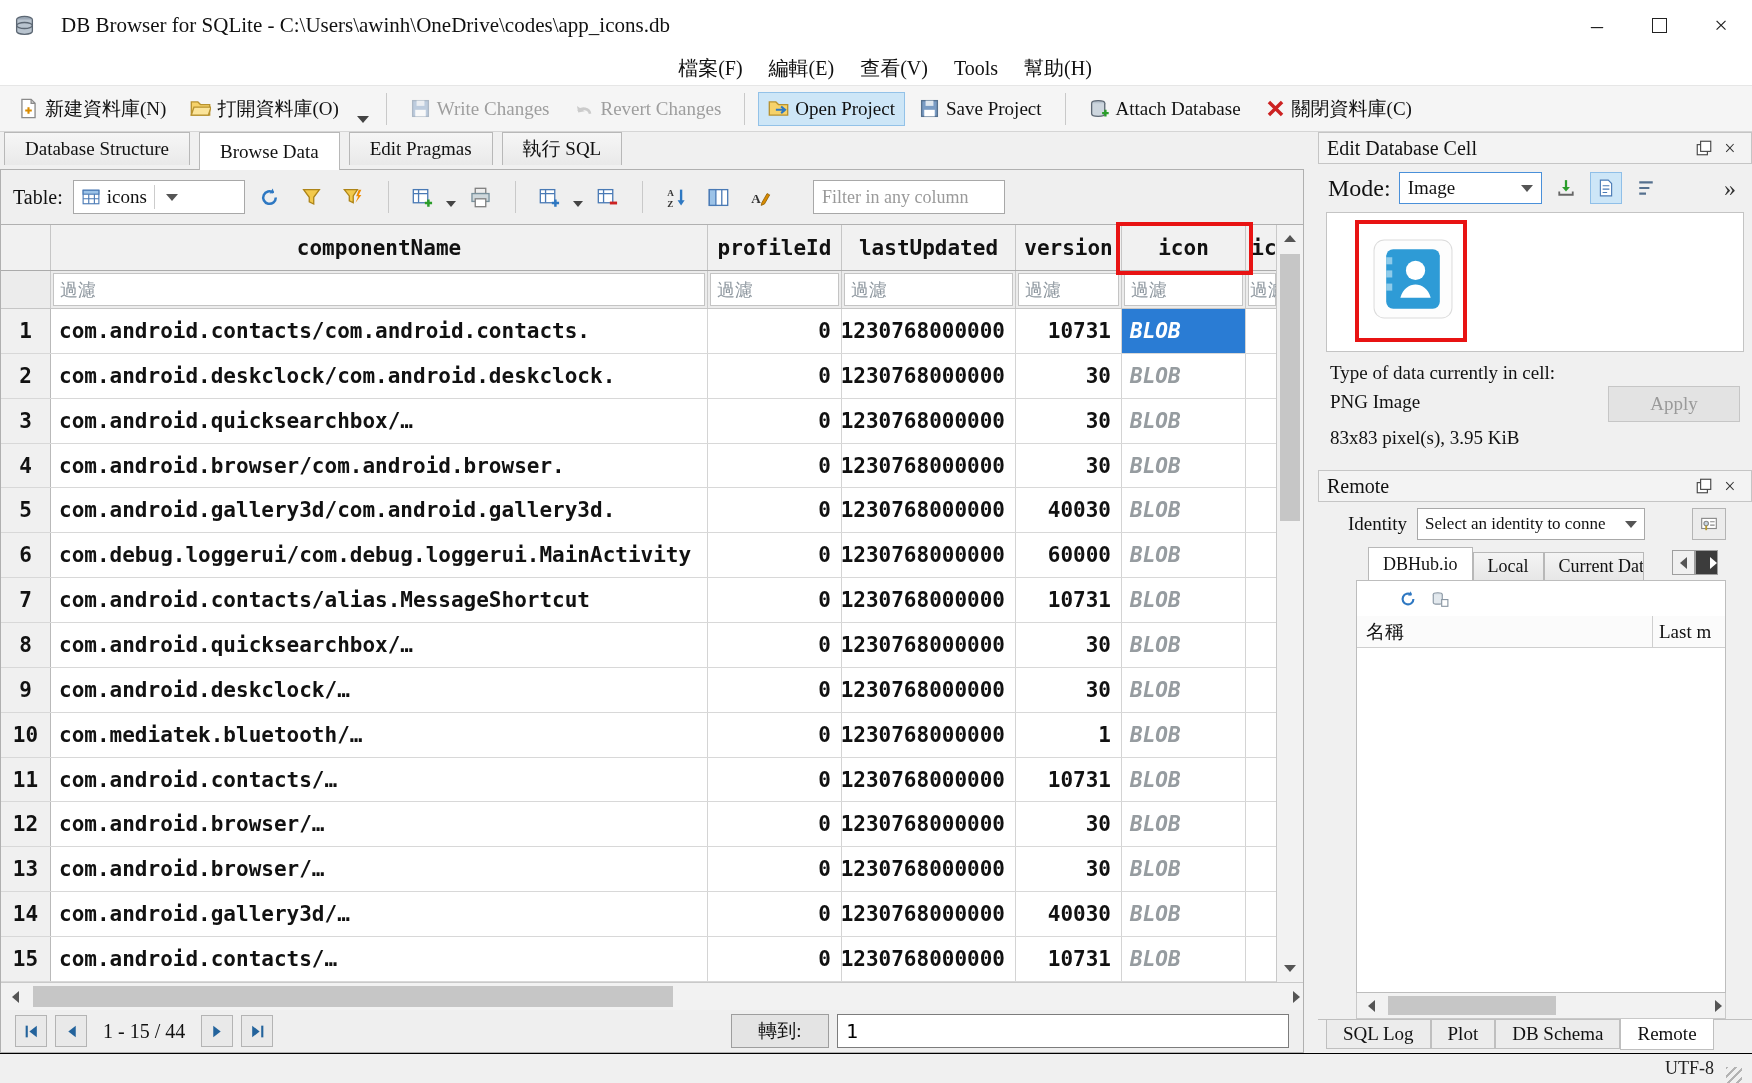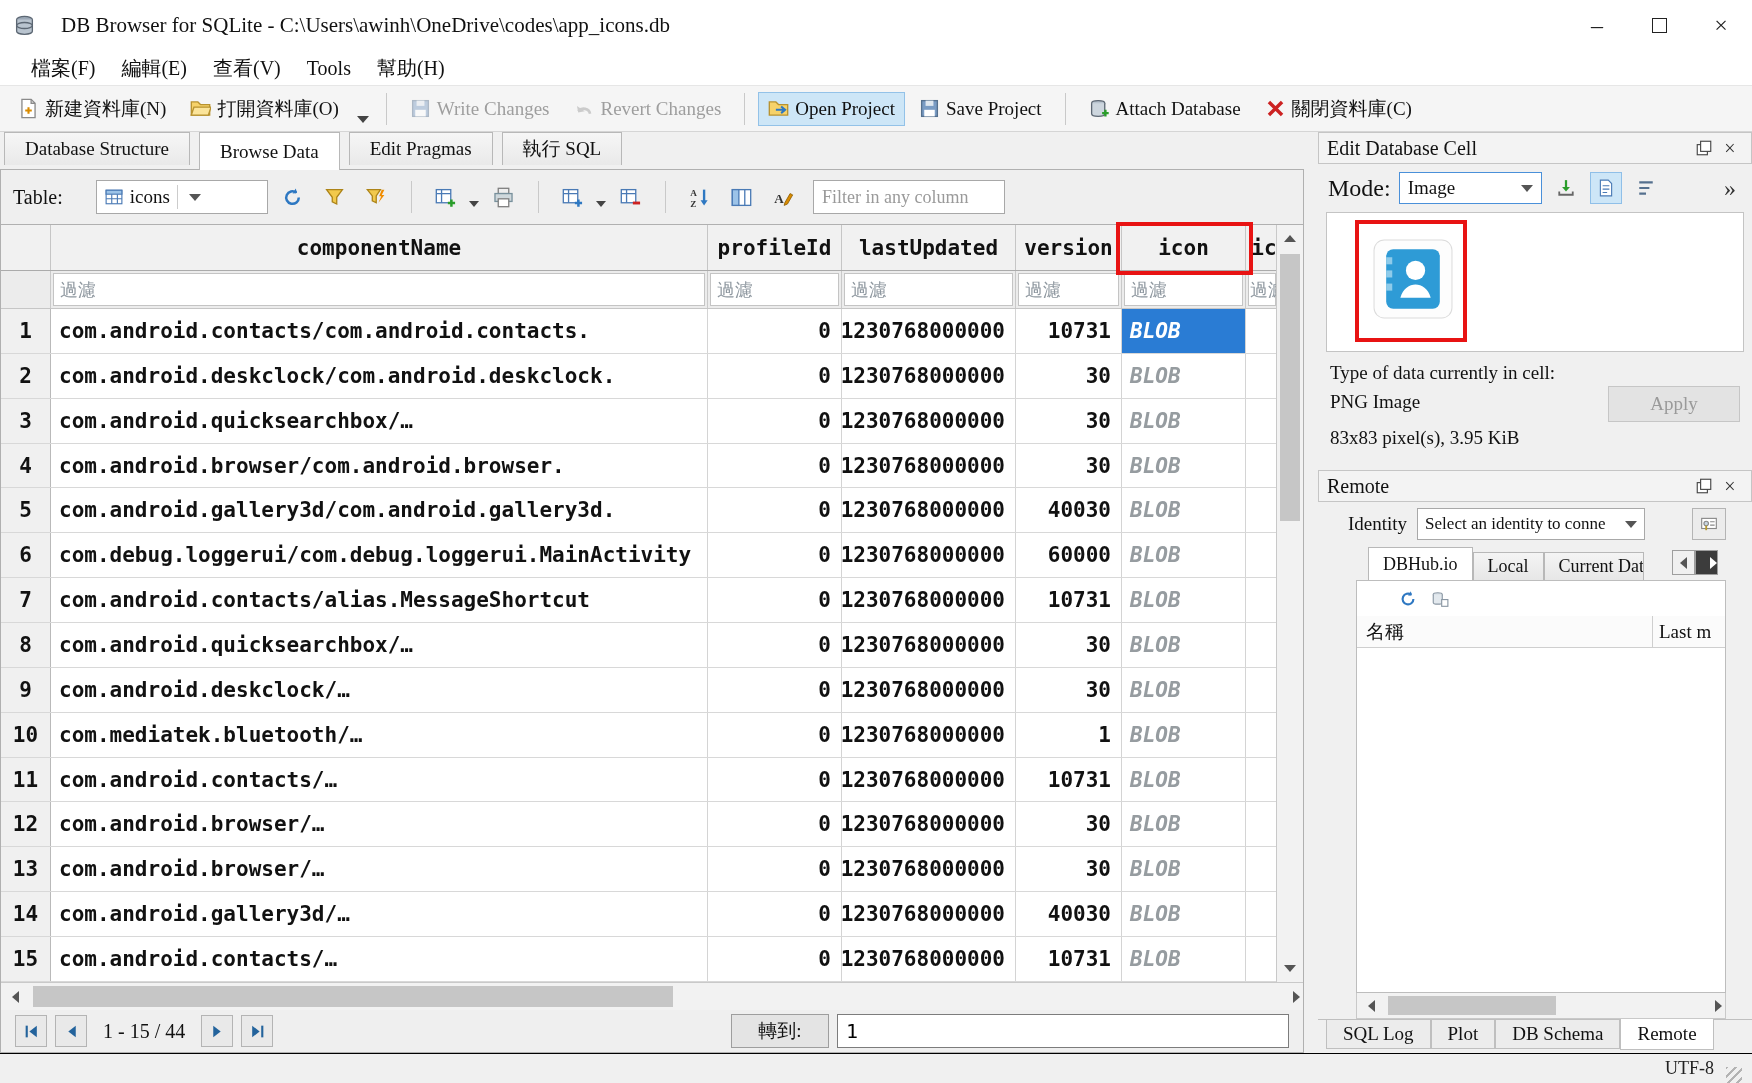--- a/index.html
+++ b/index.html
@@ -7,21 +7,21 @@
   body { font-family:"Liberation Serif","DejaVu Serif",serif; color:#111; background:#f0f0f0; overflow:hidden; font-size:19px; }
   .window { width:1752px; height:1083px; display:flex; flex-direction:column; background:#f0f0f0; outline:1px solid #9a9a9a; }
 
   
   .titlebar { height:50px; background:#fff; display:flex; align-items:center; padding-left:14px; flex:none; }
   .title-text { font-size:21px; margin-left:26px; flex:1; white-space:nowrap; overflow:hidden; }
   .winbtn { width:62px; height:50px; display:flex; align-items:center; justify-content:center; font-size:24px; color:#222; }
   .maxbox { width:15px; height:15px; border:1.5px solid #222; }
 
   
-  .menubar { height:36px; background:#fff; display:flex; align-items:center; padding-left:18px; flex:none; border-bottom:1px solid #e6e6e6; }
+  .menubar { height:36px; background:#fff; display:flex; align-items:center; padding-left:18px; flex:none; border-bottom:1px solid #e6e6e6;justify-content:center; }
   .menu-item { padding:0 13px; font-size:20px; line-height:36px; }
 
   
   .toolbar { height:46px; background:#f5f5f5; border-bottom:1px solid #d5d5d5; display:flex; align-items:center; padding:0 8px; flex:none; gap:4px; }
   .tbtn { display:flex; align-items:center; gap:6px; padding:5px 9px; font-size:19px; white-space:nowrap; border:1px solid transparent; }
   .tbtn.disabled { color:#9e9e9e; }
   .tbtn.disabled svg { opacity:.45; }
   .tbtn.highlight { background:#cde6f7; border:1px solid #93c2e8; }
   .tsep { width:1px; background:#c9c9c9; height:32px; margin:0 9px; flex:none; }
   .dd-caret { width:0; height:0; border-left:6px solid transparent; border-right:6px solid transparent; border-top:7px solid #444; margin:0 4px; align-self:flex-end; margin-bottom:8px; }
@@ -35,21 +35,21 @@
 
   
   .tabbar { height:38px; display:flex; align-items:flex-start; padding-left:4px; flex:none;gap:9px; }
   .mtab { padding:0 20px; line-height:32px; height:33px; font-size:19px; background:linear-gradient(#f6f6f6,#e9e9e9); border:1px solid #b8b8b8; border-bottom:none; white-space:nowrap; }
   .mtab.active { background:#fff; height:38px; line-height:37px; position:relative; z-index:2; }
 
   
   .browse { flex:1; display:flex; flex-direction:column; border:1px solid #b0b0b0; background:#efefef; min-height:0; position:relative; z-index:1; margin-top:-1px; }
   .controls { height:54px; display:flex; align-items:center; padding:0 12px; gap:8px; flex:none; }
   .ctl-label { font-size:20px; margin-right:2px; }
-  .combo { background:#fff; border:1px solid #a8a8a8; height:34px; display:flex; align-items:center; padding:0 8px; gap:7px;margin-left:23px; }
+  .combo { background:#fff; border:1px solid #a8a8a8; height:34px; display:flex; align-items:center; padding:0 8px; gap:7px; }
   .combo .caret { width:0; height:0; border-left:6px solid transparent; border-right:6px solid transparent; border-top:7px solid #555; margin-left:4px; }
   .combo-sep { width:1px; height:24px; background:#ccc; }
   .icbtn { width:34px; height:34px; display:flex; align-items:center; justify-content:center; border:1px solid transparent; }
   .mini-caret { width:0; height:0; border-left:5px solid transparent; border-right:5px solid transparent; border-top:6px solid #444; margin-left:-2px; margin-top:14px; }
   .filter-input { width:192px; height:34px; border:1px solid #a8a8a8; background:#fff; font-family:"Liberation Serif",serif; font-size:18px; padding:0 8px; color:#333; margin-left:auto; margin-right:286px; }
   .filter-input::placeholder { color:#9a9a9a; }
 
   
   .grid-area { flex:1; display:flex; background:#fff; position:relative; min-height:0; border-top:1px solid #b0b0b0; }
   .grid-cols { display:flex; flex-direction:column; flex:1; min-width:0; }

